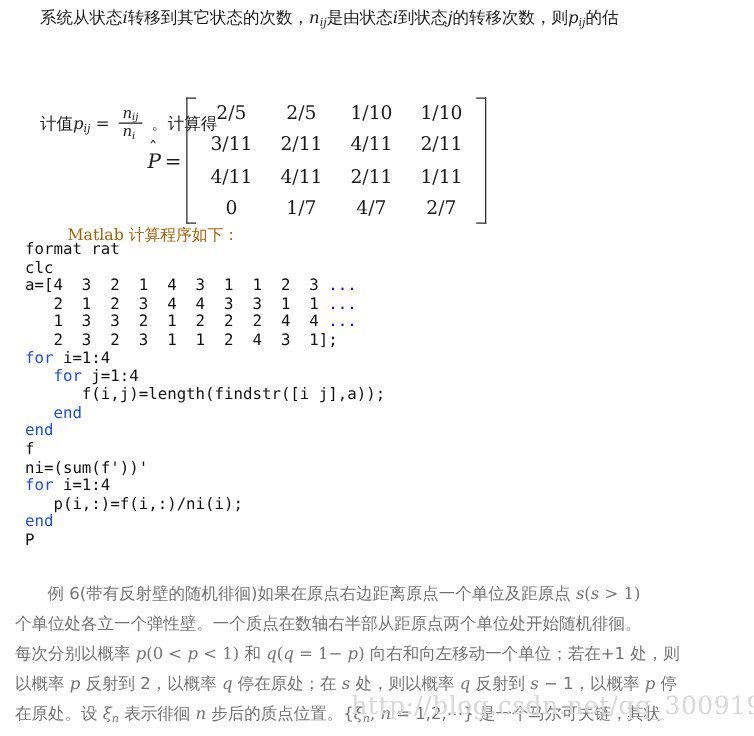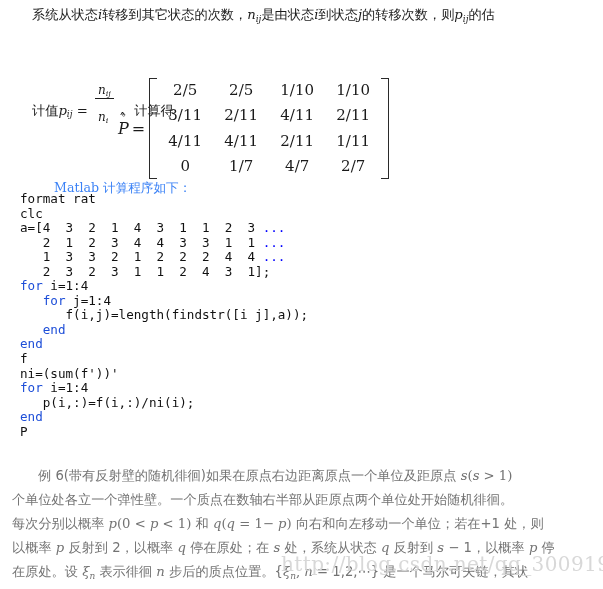--- a/index.html
+++ b/index.html
@@ -51,21 +51,21 @@
     display: inline-block;
     vertical-align: -0.55em;
     text-align: left;
     font-family: "DejaVu Serif", serif;
     font-style: italic;
     font-size: 12px;
     line-height: 1.12;
     margin: 0 3px;
   }
   .frac .num { display: block; padding: 0 3px; }
-  .frac .den { display: block; border-top: 1px solid #1b1b1b; padding: 12px 3px; }
+  .frac .den { display: block; border-top: 1px solid #1b1b1b; padding: 0 3px; }
 
   
   #matrix-block {
     position: absolute;
     left: 118px;
     top: 78px;
     display: flex;
     align-items: center;
     font-family: "DejaVu Serif", serif;
   }
@@ -107,21 +107,21 @@
     line-height: 1.42;
     white-space: nowrap;
   }
 
   
   #matlab-caption {
     position: absolute;
     left: 54px;
     top: 180px;
     font-size: 12.6px;
-    color: #3b82f6;
+    color: #a16207;
     white-space: nowrap;
   }
   #matlab-caption .latin { font-family: "DejaVu Serif", serif; }
 
   
   #code {
     position: absolute;
     left: 20px;
     top: 192px;
     font-family: "DejaVu Sans Mono", monospace;
@@ -214,20 +214,20 @@
   </div>
 
   <div id="matlab-caption"><span class="latin">Matlab</span><span> 计算程序如下：</span></div>
 
   <div id="code"><span class="ln"><span>format rat</span></span><span class="ln"><span>clc</span></span><span class="ln"><span>a=[4  3  2  1  4  3  1  1  2  3 </span><span class="ell">...</span></span><span class="ln"><span>   2  1  2  3  4  4  3  3  1  1 </span><span class="ell">...</span></span><span class="ln"><span>   1  3  3  2  1  2  2  2  4  4 </span><span class="ell">...</span></span><span class="ln"><span>   2  3  2  3  1  1  2  4  3  1];</span></span><span class="ln"><span class="kw">for</span><span> i=1:4</span></span><span class="ln"><span>   </span><span class="kw">for</span><span> j=1:4</span></span><span class="ln"><span>      f(i,j)=length(findstr([i j],a));</span></span><span class="ln"><span>   </span><span class="kw">end</span></span><span class="ln"><span class="kw">end</span></span><span class="ln"><span>f</span></span><span class="ln"><span>ni=(sum(f'))'</span></span><span class="ln"><span class="kw">for</span><span> i=1:4</span></span><span class="ln"><span>   p(i,:)=f(i,:)/ni(i);</span></span><span class="ln"><span class="kw">end</span></span><span class="ln"><span>P</span></span></div>
 
   <div id="closing">
     <span class="pl indent"><span>例 6(带有反射壁的随机徘徊)如果在原点右边距离原点一个单位及距原点 </span><span class="mi">s</span><span class="mn">(</span><span class="mi">s</span><span class="mn"> &gt; </span><span class="mn">1)</span></span>
     <span class="pl">个单位处各立一个弹性壁。一个质点在数轴右半部从距原点两个单位处开始随机徘徊。</span>
     <span class="pl"><span>每次分别以概率 </span><span class="mi">p</span><span class="mn">(0 &lt; </span><span class="mi">p</span><span class="mn"> &lt; 1)</span><span> 和 </span><span class="mi">q</span><span class="mn">(</span><span class="mi">q</span><span class="mn"> = 1− </span><span class="mi">p</span><span class="mn">)</span><span> 向右和向左移动一个单位；若在+1 处，则</span></span>
-    <span class="pl"><span>以概率 </span><span class="mi">p</span><span> 反射到 2，以概率 </span><span class="mi">q</span><span> 停在原处；在 </span><span class="mi">s</span><span> 处，系统从状态 </span><span class="mi">q</span><span> 反射到 </span><span class="mi">s</span><span> − 1，以概率 </span><span class="mi">p</span><span> 停</span></span>
+    <span class="pl"><span>以概率 </span><span class="mi">p</span><span> 反射到 2，以概率 </span><span class="mi">q</span><span> 停在原处；在 </span><span class="mi">s</span><span> 处，则以概率 </span><span class="mi">q</span><span> 反射到 </span><span class="mi">s</span><span> − 1，以概率 </span><span class="mi">p</span><span> 停</span></span>
     <span class="pl"><span>在原处。设 </span><span class="mi">ξ</span><span class="sub">n</span><span> 表示徘徊 </span><span class="mi">n</span><span> 步后的质点位置。{</span><span class="mi">ξ</span><span class="sub">n</span><span class="mn">, </span><span class="mi">n</span><span> = 1,2,⋯} 是一个马尔可夫链，其状</span></span>
     <span class="pl"></span>
   </div>
 
   <div id="watermark">http://blog.csdn.net/qq_30091945</div>
 
 </div>
 
 </body></html>

